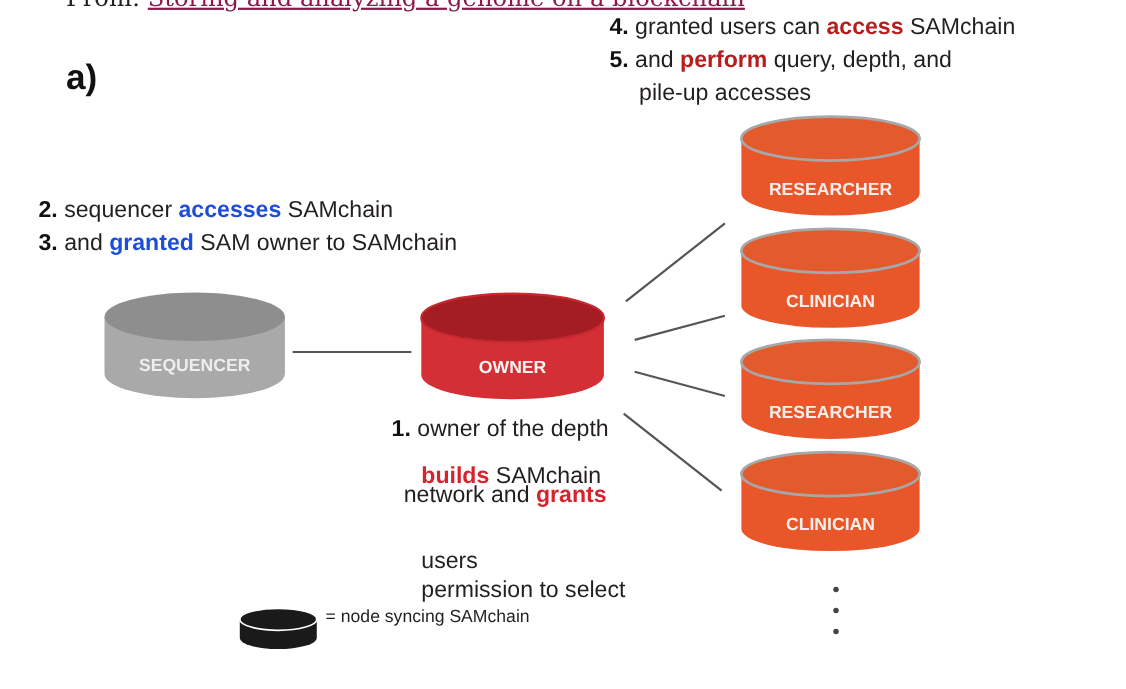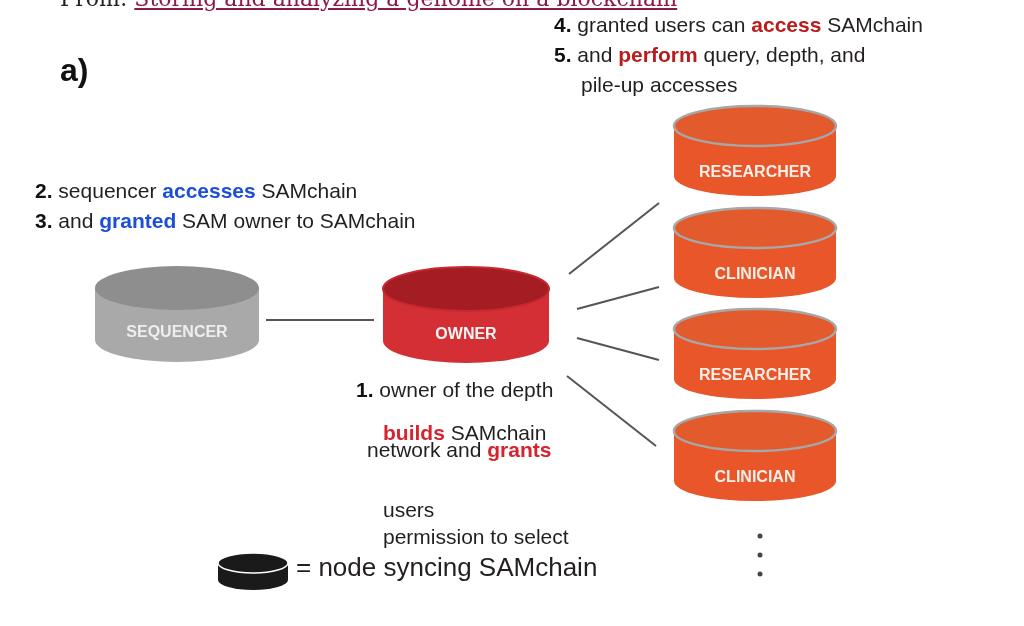--- a/index.html
+++ b/index.html
@@ -8,21 +8,21 @@
   .abs { position:absolute; }
   .from-line { left:60px; top:-14px; font-family:"DejaVu Serif", serif; font-size:22px; color:#222; white-space:nowrap; }
   .from-line a { color:#8b1a4a; text-decoration:underline; }
   .panel-label { left:60px; top:52px; font-size:32px; font-weight:bold; color:#111; }
   .step { font-size:21px; line-height:30px; white-space:nowrap; color:#231f20; }
   .step b.num { color:#111; }
   .hl-orange { color:#b91c1c; font-weight:bold; }
   .hl-grey { color:#1d4ed8; font-weight:bold; }
   .hl-red { color:#d7232e; font-weight:bold; }
   svg text { font-family:"Liberation Sans", sans-serif; font-weight:bold; }
-  .legend-text { left:296px; top:552px; font-size:26px; white-space:nowrap; }
+  .legend-text { left:296px; top:552px; font-size:16px; white-space:nowrap; }
 </style>
 </head>
 <body>
 
 <div class="abs from-line">
   <span>From:</span>
   <a>Storing and analyzing a genome on a blockchain</a>
 </div>
 
 <div class="abs panel-label">a)</div>

